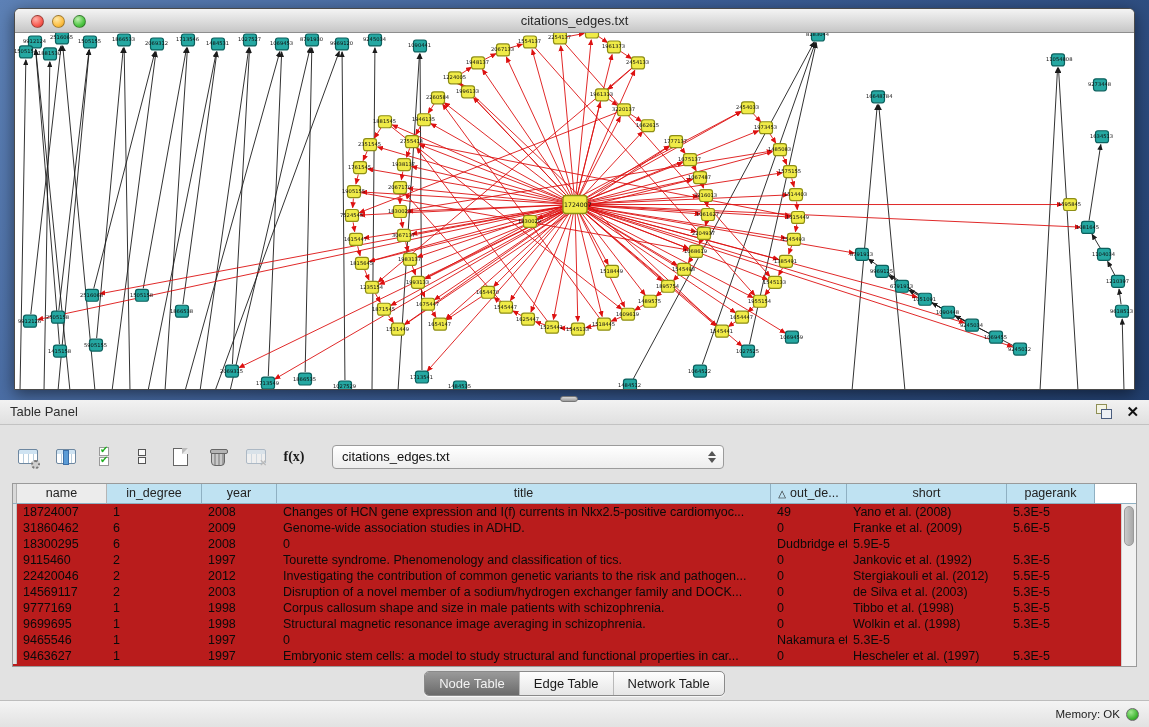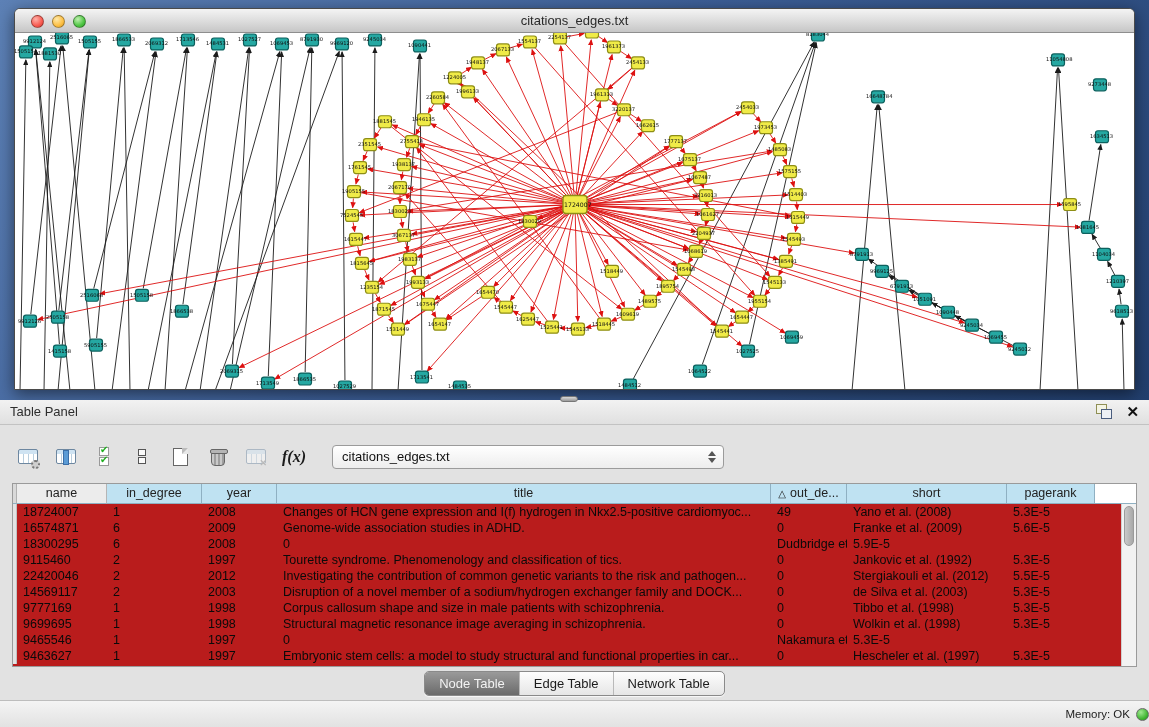--- a/index.html
+++ b/index.html
@@ -56,22 +56,22 @@
   .sq { width:8px; height:7px; border:1.5px solid #555; background:#fafafa; margin:1px 0; }
   .newdoc { width:15px; height:18px; background:#fff; border:1px solid #666; position:relative; }
   .newdoc::after { content:""; position:absolute; right:-1px; top:-1px; width:0; height:0;
     border-left:6px solid #bbb; border-top:6px solid #e8e8e8; transform:rotate(90deg); }
   .trash { width:14px; height:14px; border:1px solid #666; border-radius:1px 1px 4px 4px;
     background:repeating-linear-gradient(90deg,#c9c9c9 0 2px,#9f9f9f 2px 4px); position:relative; margin-top:4px; }
   .trash::before { content:""; position:absolute; left:-2px; top:-4px; width:16px; height:3px;
     background:#b5b5b5; border:1px solid #666; border-radius:2px; }
   .disabled-x { position:absolute; right:3px; bottom:2px; font-size:9px; color:#8b8b8b; font-weight:bold; }
   .dim { opacity:.45; }
-  .fx-label { font-family:"Liberation Serif", serif; font-style:italic; font-weight:bold;
-    font-size:16px; color:#1a1a1a; }
+  .fx-label { font-family:"Liberation Serif", serif; font-weight:bold;
+    font-size:14px; color:#1a1a1a; }
   .combo { margin-left:14px; width:392px; height:24px; border:1px solid #9b9b9b; border-radius:4px;
     background:linear-gradient(#ffffff,#ededed); display:flex; align-items:center; cursor:pointer;
     box-shadow:inset 0 1px 0 #fff; }
   .combo-text { flex:1; font-size:13px; color:#111; padding-left:9px; }
   .combo-arrows { width:18px; display:flex; flex-direction:column; align-items:center; gap:2px; padding-right:4px; }
   .tri-up { width:0; height:0; border-left:4px solid transparent; border-right:4px solid transparent; border-bottom:5px solid #555; }
   .tri-dn { width:0; height:0; border-left:4px solid transparent; border-right:4px solid transparent; border-top:5px solid #555; }
 
   
   .table-wrap { position:relative; margin:10px 12px 0 12px; height:186px; background:#b91c1c;
@@ -96,21 +96,21 @@
   
   .tabbar { height:33px; display:flex; align-items:center; justify-content:center; }
   .segmented { display:inline-flex; border:1px solid #8a8a8a; border-radius:5px; overflow:hidden;
     background:linear-gradient(#fdfdfd,#e6e6e6); box-shadow:0 1px 1px rgba(255,255,255,.8); }
   .segment { padding:4px 14px; font-size:13px; color:#1c1c1c; cursor:pointer; border-left:1px solid #b9b9b9; }
   .segment:first-child { border-left:none; }
   .segment.selected { background:linear-gradient(#9a9a9a,#6b6b6b); color:#f2f2f2; }
 
   
   .statusbar { height:27px; margin-top:auto; background:linear-gradient(#f4f4f4,#e2e2e2);
-    border-top:1px solid #bdbdbd; display:flex; align-items:center; justify-content:flex-end; gap:6px; }
+    border-top:1px solid #bdbdbd; display:flex; align-items:center; justify-content:flex-end; padding-right:10px; gap:6px; }
   .mem-label { font-size:11.5px; color:#222; }
   .mem-dot { width:13px; height:13px; border-radius:50%; border:1px solid #6a6a6a;
     background:radial-gradient(circle at 35% 30%, #9fe88f, #3db32f 65%, #2a8c20); }
 </style>
 </head>
 <body>
 
 <div class="app">
 
   <div class="graph-zone">
@@ -643,29 +643,29 @@
             <span>pagerank</span>
           </div>
           <div class="h-cell filler"></div>
         </div>
       <div id="table-body">
           <div class="grid-row t-row">
             <div class="t-cell strip"></div>
             <div class="t-cell">18724007</div>
             <div class="t-cell">1</div>
             <div class="t-cell">2008</div>
-            <div class="t-cell">Changes of HCN gene expression and I(f) hydrogen in Nkx2.5-positive cardiomyoc...</div>
+            <div class="t-cell">Changes of HCN gene expression and I(f) currents in Nkx2.5-positive cardiomyoc...</div>
             <div class="t-cell">49</div>
             <div class="t-cell">Yano et al. (2008)</div>
             <div class="t-cell">5.3E-5</div>
             <div class="t-cell"></div>
           </div>
           <div class="grid-row t-row">
             <div class="t-cell strip"></div>
-            <div class="t-cell">16574871</div>
+            <div class="t-cell">31860462</div>
             <div class="t-cell">6</div>
             <div class="t-cell">2009</div>
             <div class="t-cell">Genome-wide association studies in ADHD.</div>
             <div class="t-cell">0</div>
             <div class="t-cell">Franke et al. (2009)</div>
             <div class="t-cell">5.6E-5</div>
             <div class="t-cell"></div>
           </div>
           <div class="grid-row t-row">
             <div class="t-cell strip"></div>

